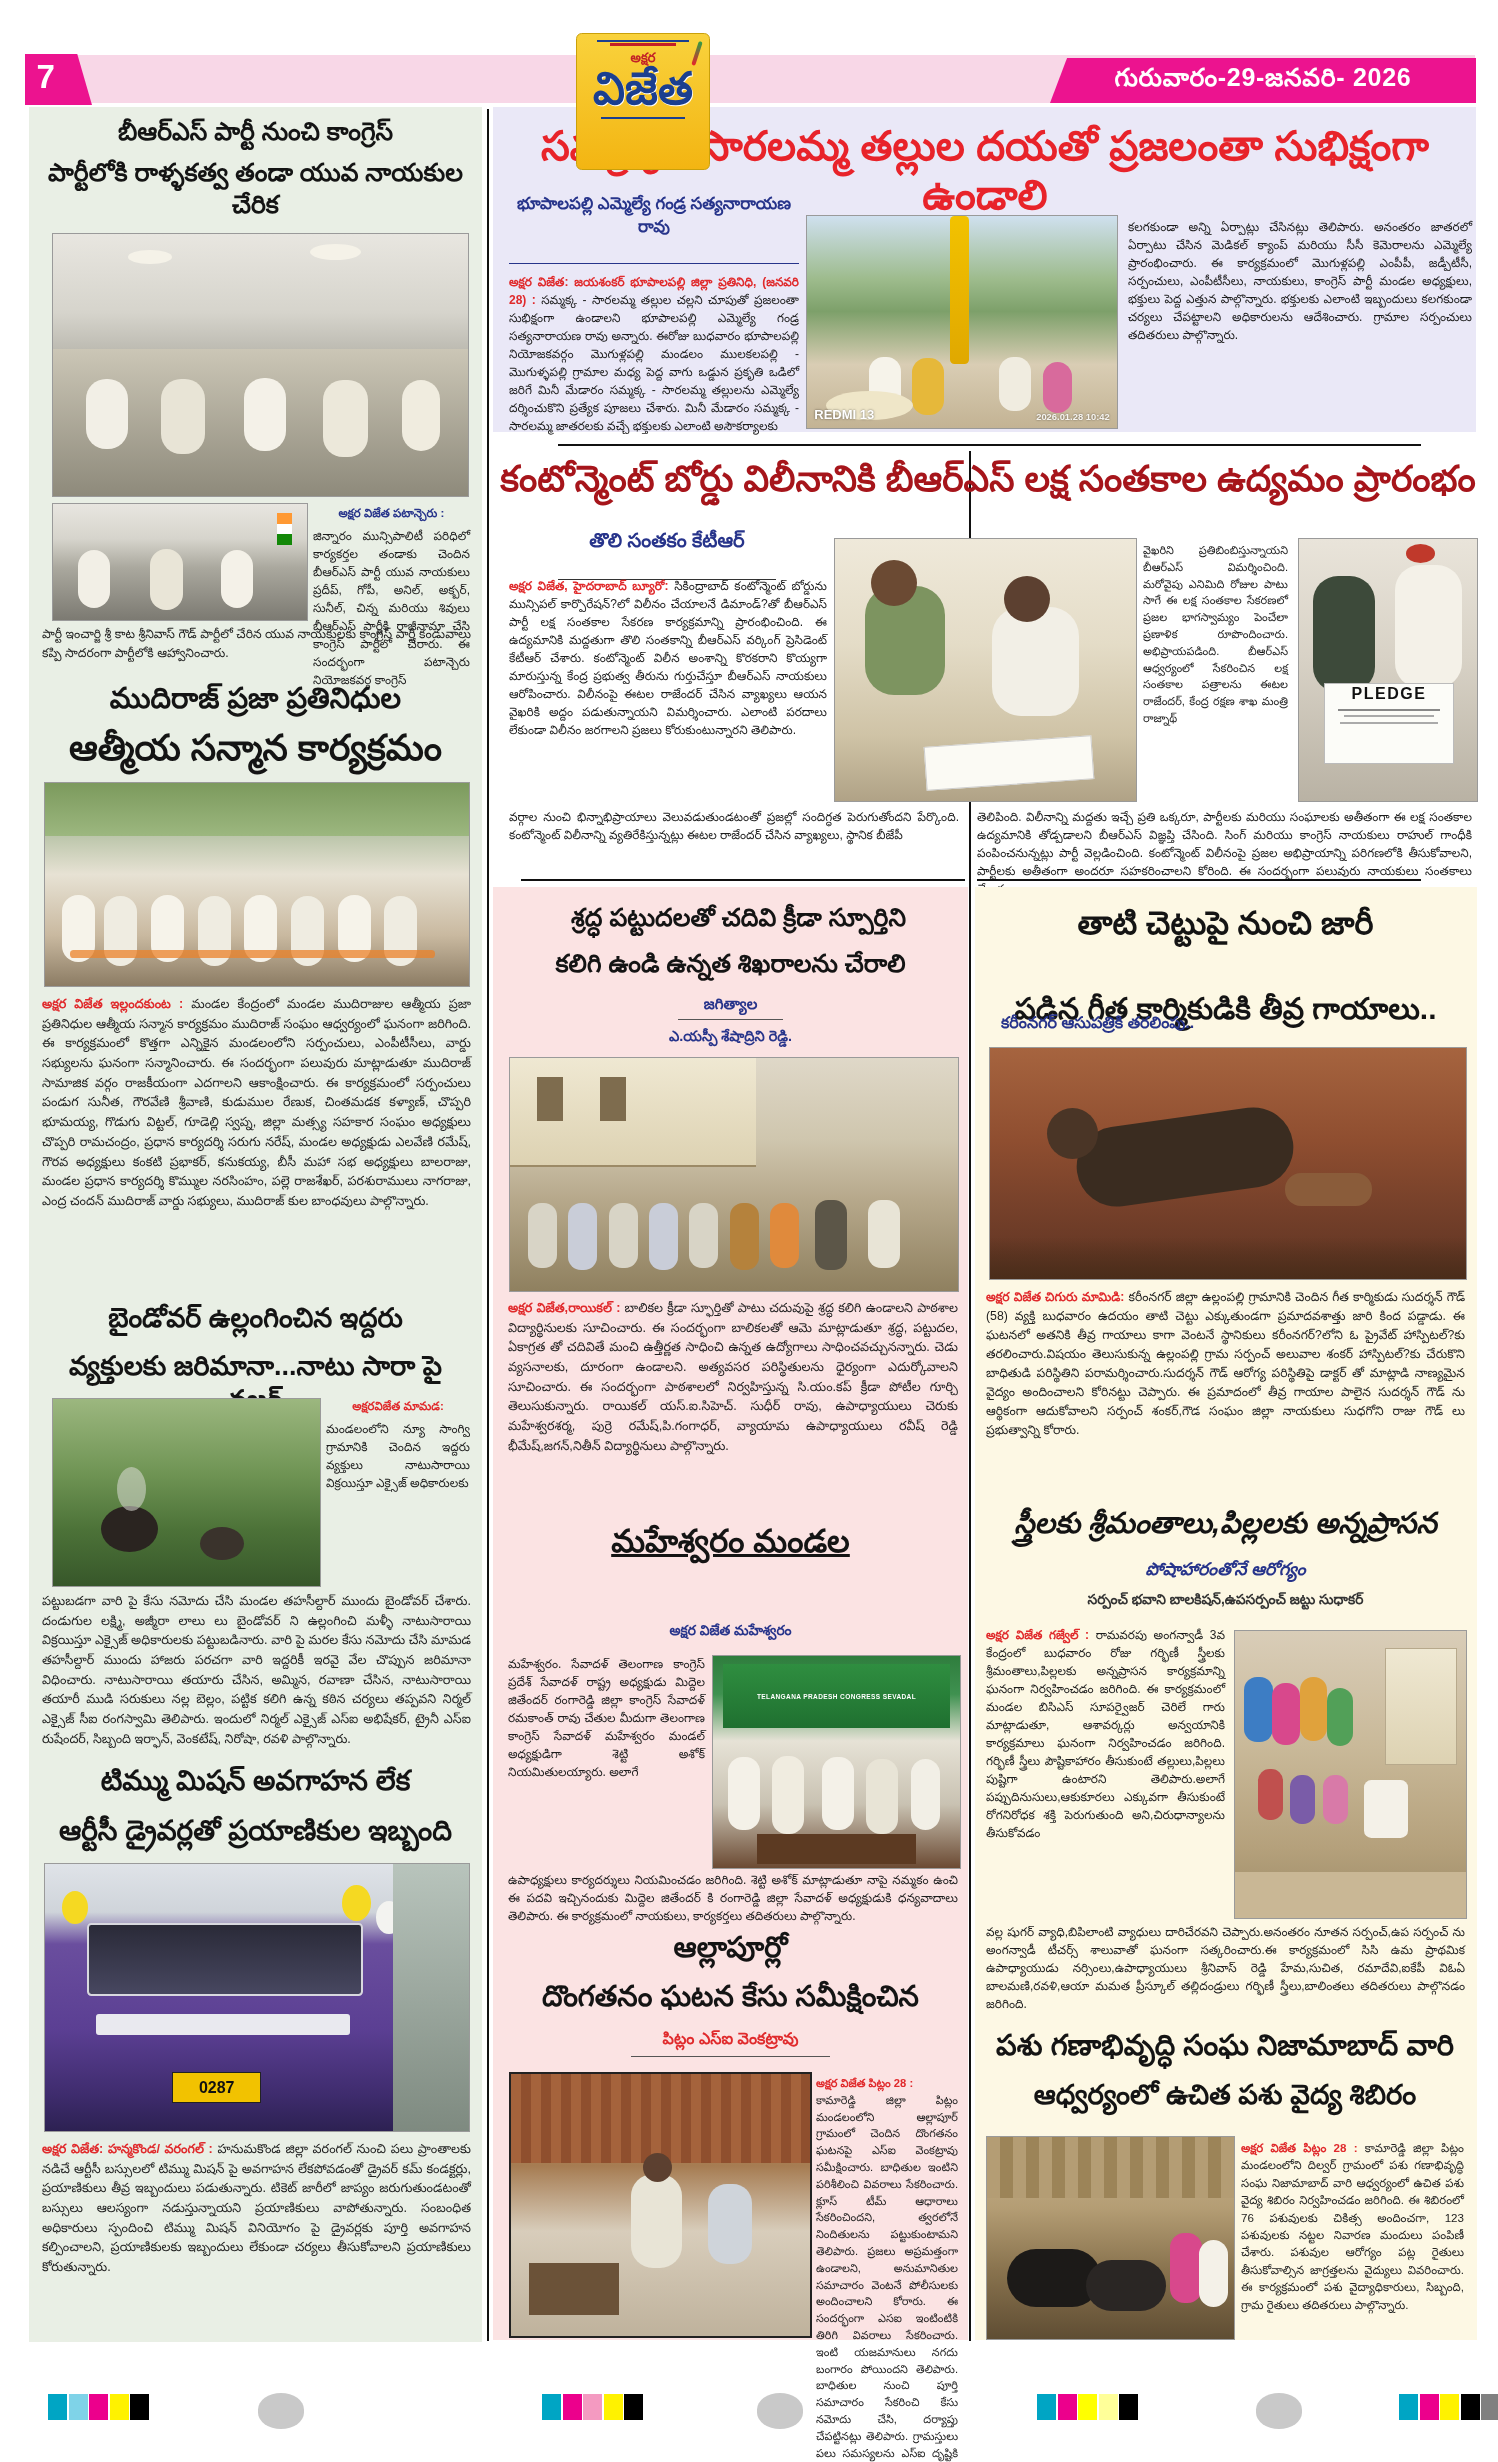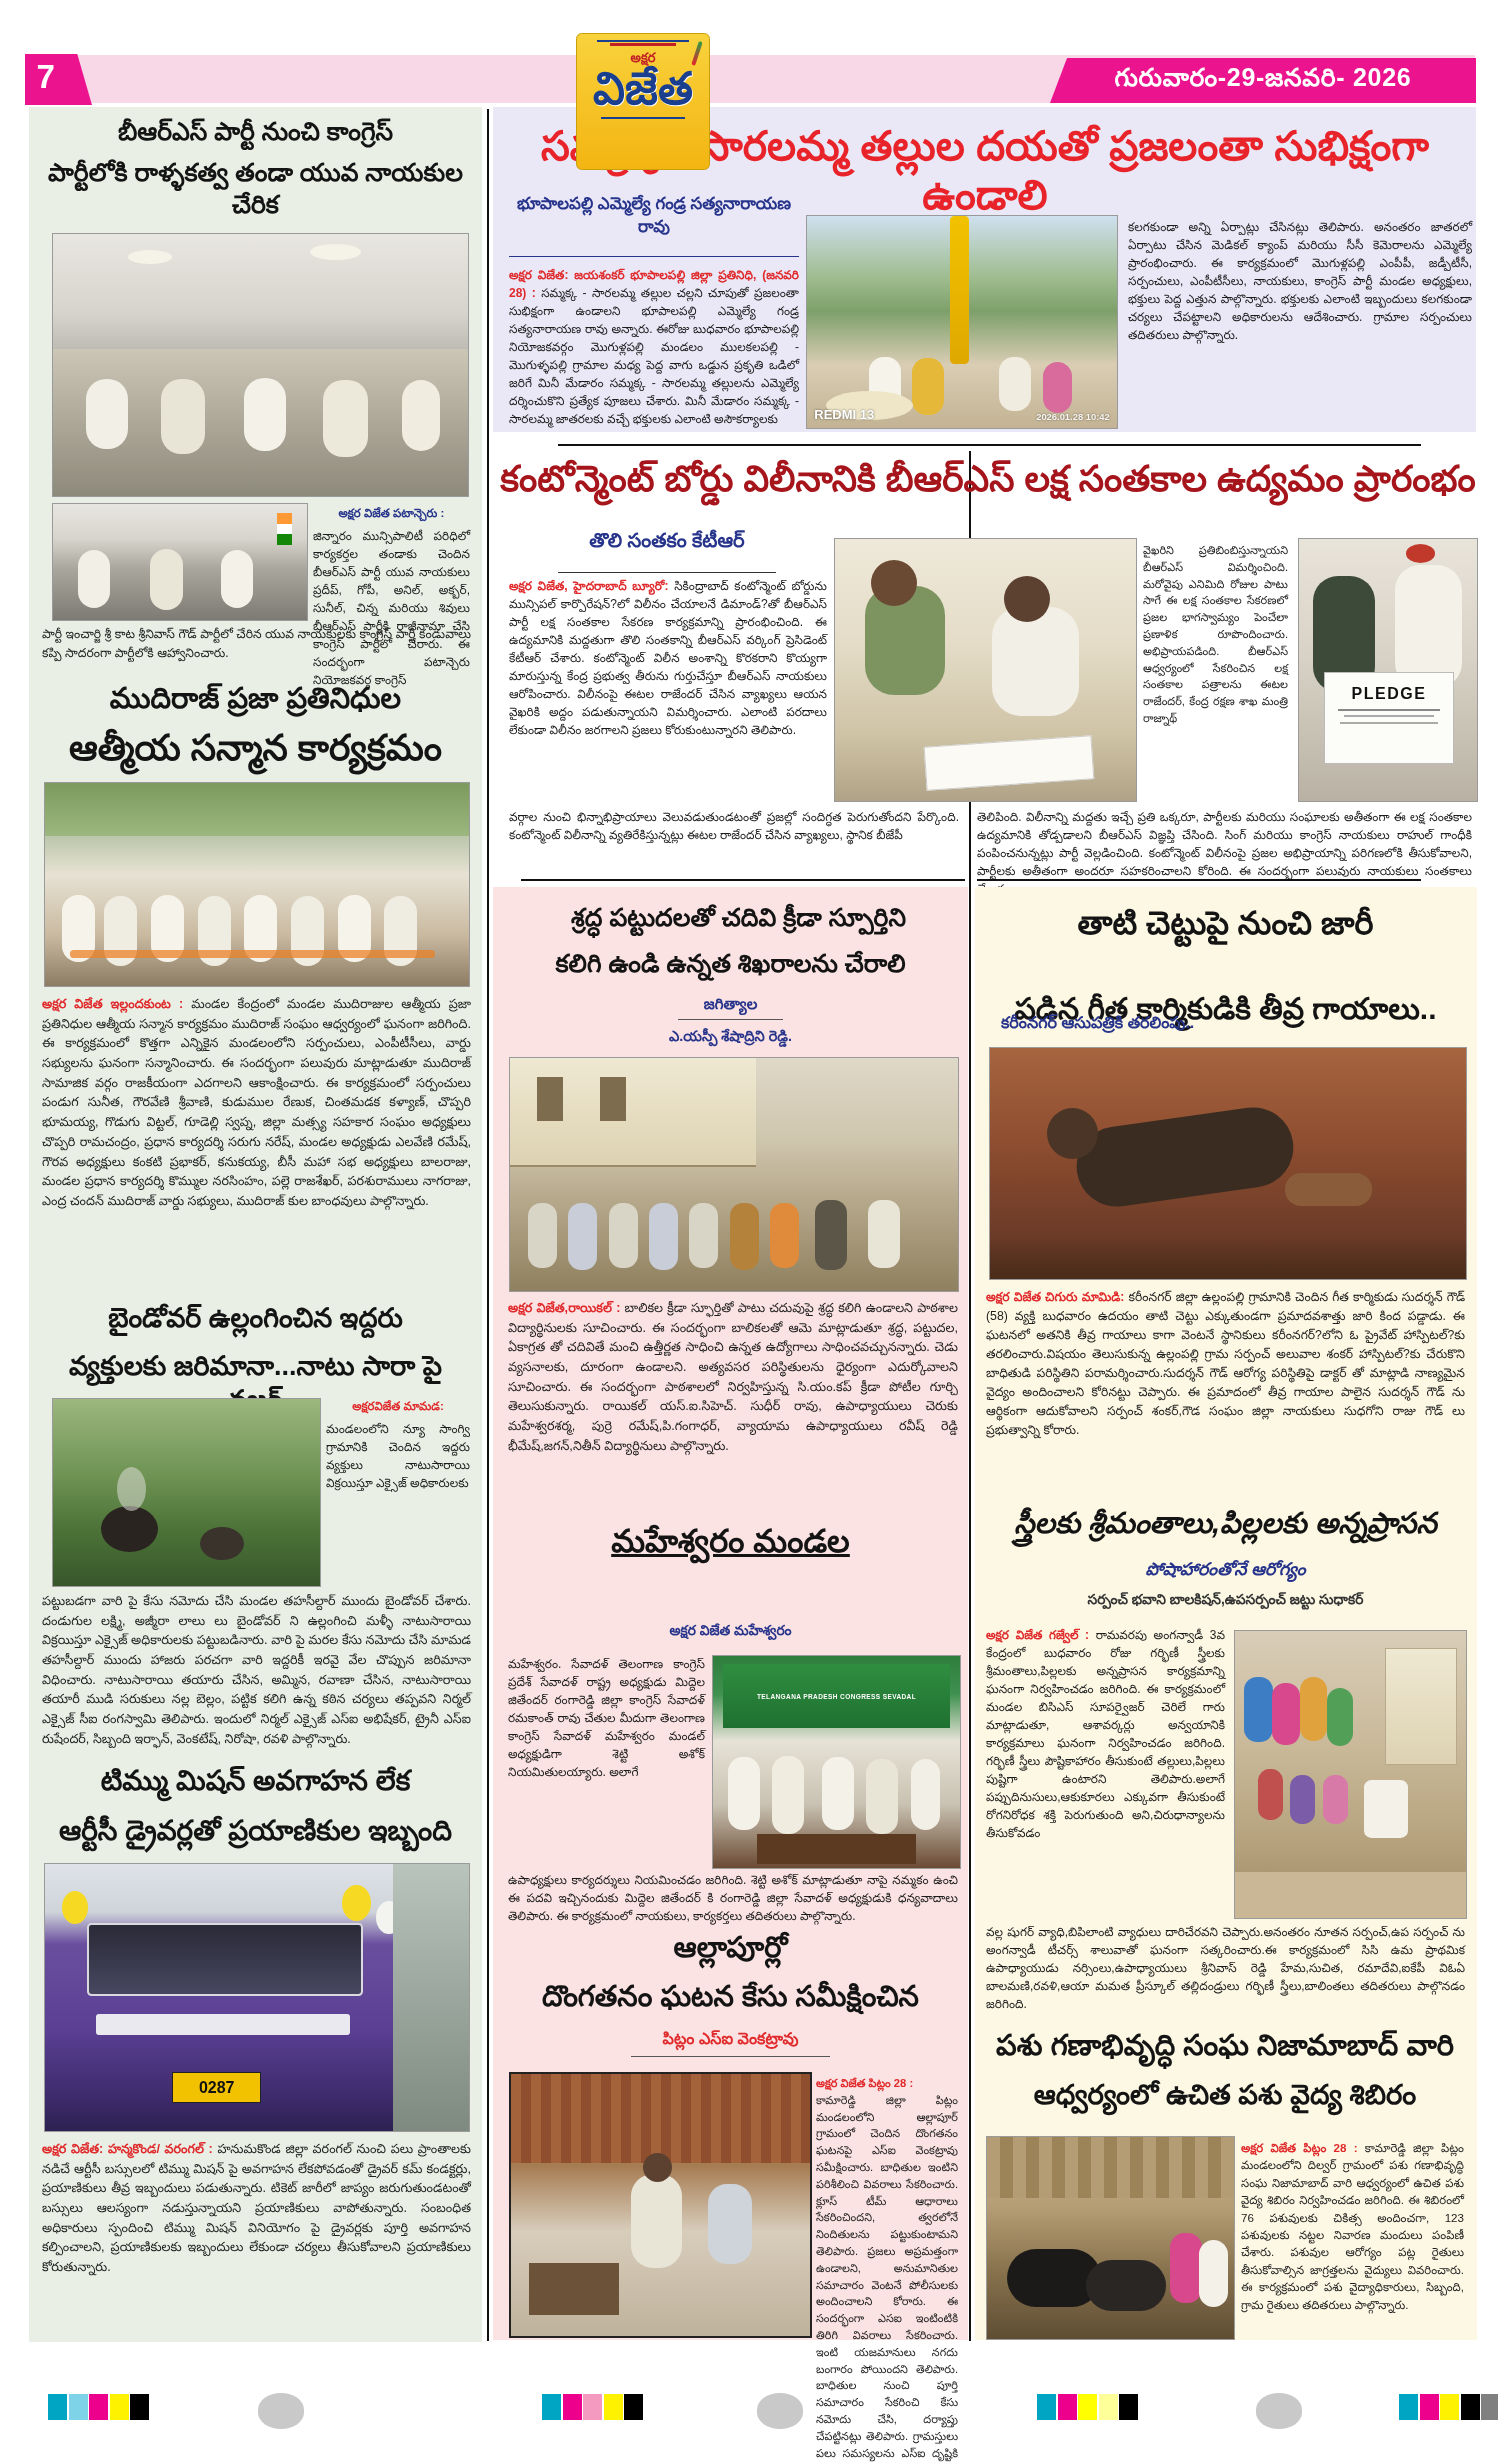--- a/index.html
+++ b/index.html
@@ -8,21 +8,21 @@
   .abs{position:absolute;}
   .panel-green{background:#e9efe5;}
   .panel-lav{background:#eae8f7;}
   .panel-pink{background:#fbe3e3;}
   .panel-cream{background:#fdf8e4;}
   .hl-black{font-weight:700;color:#141414;text-align:center;line-height:1.25;}
   .hl-red{font-weight:700;color:#e8232a;text-align:center;line-height:1.2;}
   .hl-maroon{font-weight:700;color:#a6151b;text-align:center;line-height:1.2;}
   .sub-blue{font-weight:700;color:#27348b;text-align:center;}
   .sub-red{font-weight:700;color:#e02a2c;text-align:center;}
-  .rule-under{border-bottom:1.5px solid #333;padding-bottom:16px;}
+  .rule-under{border-bottom:1.5px solid #333;padding-bottom:23px;}
   .byline-red{color:#e02a2c;font-weight:700;}
   .byline-blue{color:#27348b;font-weight:700;}
   .body-txt{font-size:12.7px;line-height:1.55;text-align:justify;color:#1d1d1d;}
   .body-sm{font-size:12px;line-height:1.5;text-align:justify;color:#1d1d1d;}
   .photo{position:absolute;overflow:hidden;border:0.7px solid #9a9a9a;}
   .hrule{position:absolute;background:#111;height:2.2px;}
   .vrule{position:absolute;background:#111;width:1.5px;}
   .ov-white{position:absolute;color:#fff;font-weight:700;text-shadow:0 0 2.2px rgba(0,0,0,.6);}
   .stripe-row{position:absolute;top:2394px;height:26px;display:flex;gap:1.5px;}
   .stripe{width:19px;height:26px;}
@@ -181,21 +181,21 @@
     <div class="blob" style="left:12%;top:8%;width:46px;height:46px;background:#6b4a33;"></div>
     <div class="blob" style="left:52%;top:26%;width:87px;height:109px;background:#f2efe6;border-radius:29px;"></div>
     <div class="blob" style="left:56%;top:14%;width:46px;height:46px;background:#5c4030;"></div>
     <div style="position:absolute;left:30%;bottom:6%;width:55%;height:16%;background:#fbfaf4;transform:rotate(-4deg);border:0.7px solid #ccc;"></div>
   </div>
   <div class="abs body-sm" style="left:1143px;top:542px;width:145px;font-size:11.2px;">వైఖరిని ప్రతిబింబిస్తున్నాయని బీఆర్ఎస్ విమర్శించింది. మరోవైపు ఎనిమిది రోజుల పాటు సాగే ఈ లక్ష సంతకాల సేకరణలో ప్రజల భాగస్వామ్యం పెంచేలా ప్రణాళిక రూపొందించారు. అభిప్రాయపడింది. బీఆర్ఎస్ ఆధ్వర్యంలో సేకరించిన లక్ష సంతకాల పత్రాలను ఈటల రాజేందర్, కేంద్ర రక్షణ శాఖ మంత్రి రాజ్నాథ్</div>
   <div class="photo ph-pledge" style="left:1298px;top:538px;width:178px;height:262px;">
     <div class="blob" style="left:8%;top:14%;width:62px;height:116px;background:#3d4a3a;border-radius:25px;"></div>
     <div class="blob" style="left:54%;top:10%;width:67px;height:123px;background:#f4f1e8;border-radius:25px;"></div>
     <div class="blob" style="left:60%;top:2%;width:29px;height:19px;background:#c0392b;"></div>
-    <div style="position:absolute;left:14%;bottom:14%;width:72%;height:30%;background:#fcfcf8;border:0.7px solid #bbb;display:flex;flex-direction:column;align-items:center;padding-top:12px;">
+    <div style="position:absolute;left:14%;bottom:14%;width:72%;height:30%;background:#fcfcf8;border:0.7px solid #bbb;display:flex;flex-direction:column;align-items:center;padding-top:1px;">
       <span style="font-weight:800;font-size:16px;letter-spacing:1.5px;color:#111;">PLEDGE</span>
       <div style="width:80%;height:2.2px;background:#888;margin-top:5.8px;"></div>
       <div style="width:70%;height:2.2px;background:#aaa;margin-top:4.4px;"></div>
       <div style="width:76%;height:2.2px;background:#aaa;margin-top:4.4px;"></div>
     </div>
   </div>
   <div class="abs body-sm" style="left:509px;top:808px;width:450px;">వర్గాల నుంచి భిన్నాభిప్రాయాలు వెలువడుతుండటంతో ప్రజల్లో సందిగ్ధత పెరుగుతోందని పేర్కొంది. కంటోన్మెంట్ విలీనాన్ని వ్యతిరేకిస్తున్నట్లు ఈటల రాజేందర్ చేసిన వ్యాఖ్యలు, స్థానిక బీజేపీ</div>
   <div class="abs body-sm" style="left:977px;top:808px;width:495px;">
     <span>తెలిపింది. విలీనాన్ని మద్దతు ఇచ్చే ప్రతి ఒక్కరూ, పార్టీలకు మరియు సంఘాలకు అతీతంగా ఈ లక్ష సంతకాల ఉద్యమానికి తోడ్పడాలని బీఆర్ఎస్ విజ్ఞప్తి చేసింది.</span>
     <span>సింగ్ మరియు కాంగ్రెస్ నాయకులు రాహుల్ గాంధీకి పంపించనున్నట్లు పార్టీ వెల్లడించింది. కంటోన్మెంట్ విలీనంపై ప్రజల అభిప్రాయాన్ని పరిగణలోకి తీసుకోవాలని, పార్టీలకు అతీతంగా అందరూ సహకరించాలని కోరింది. ఈ సందర్భంగా పలువురు నాయకులు సంతకాలు చేశారు.</span>

